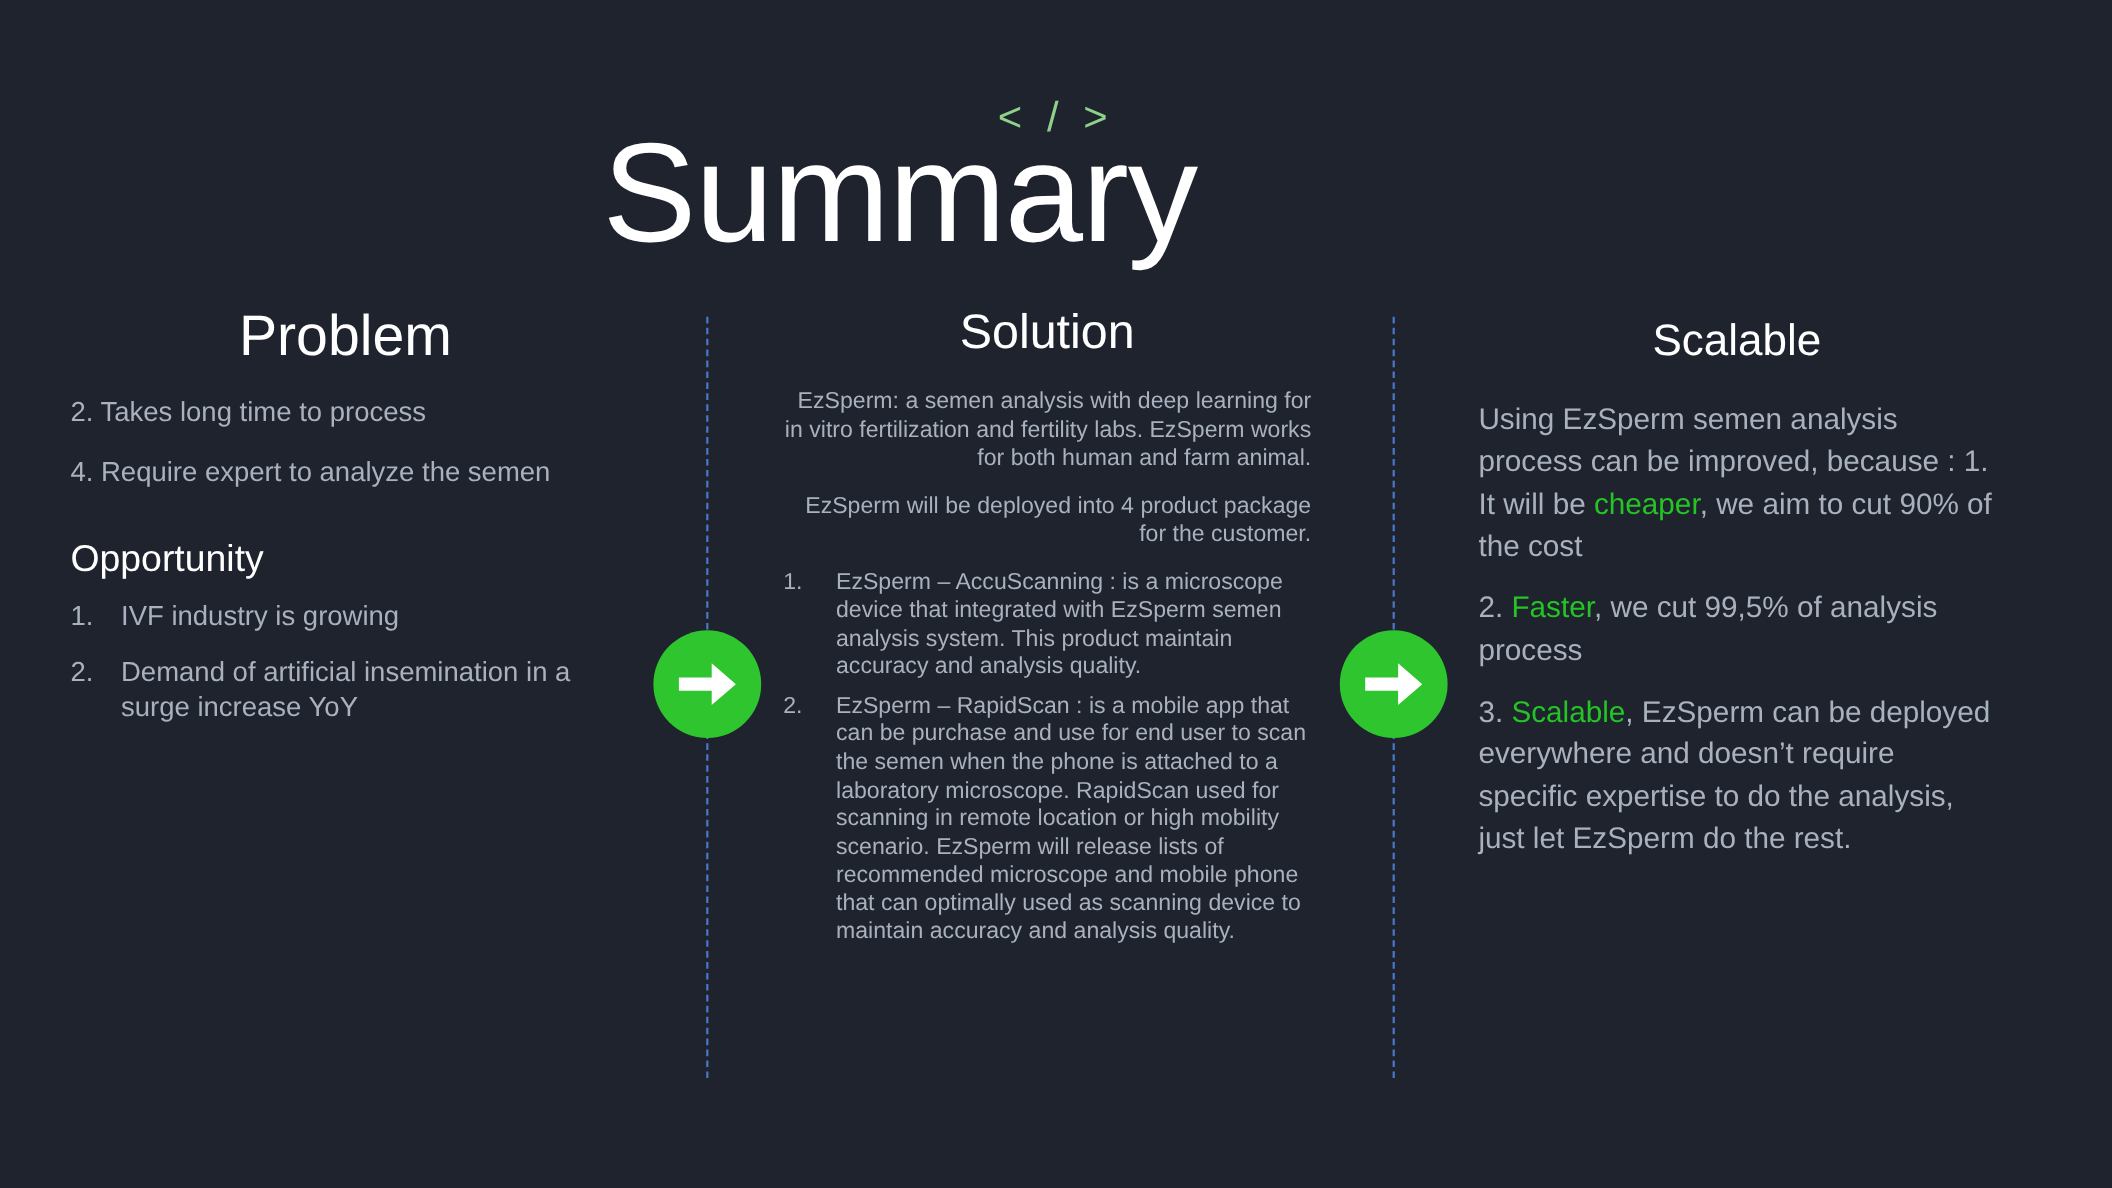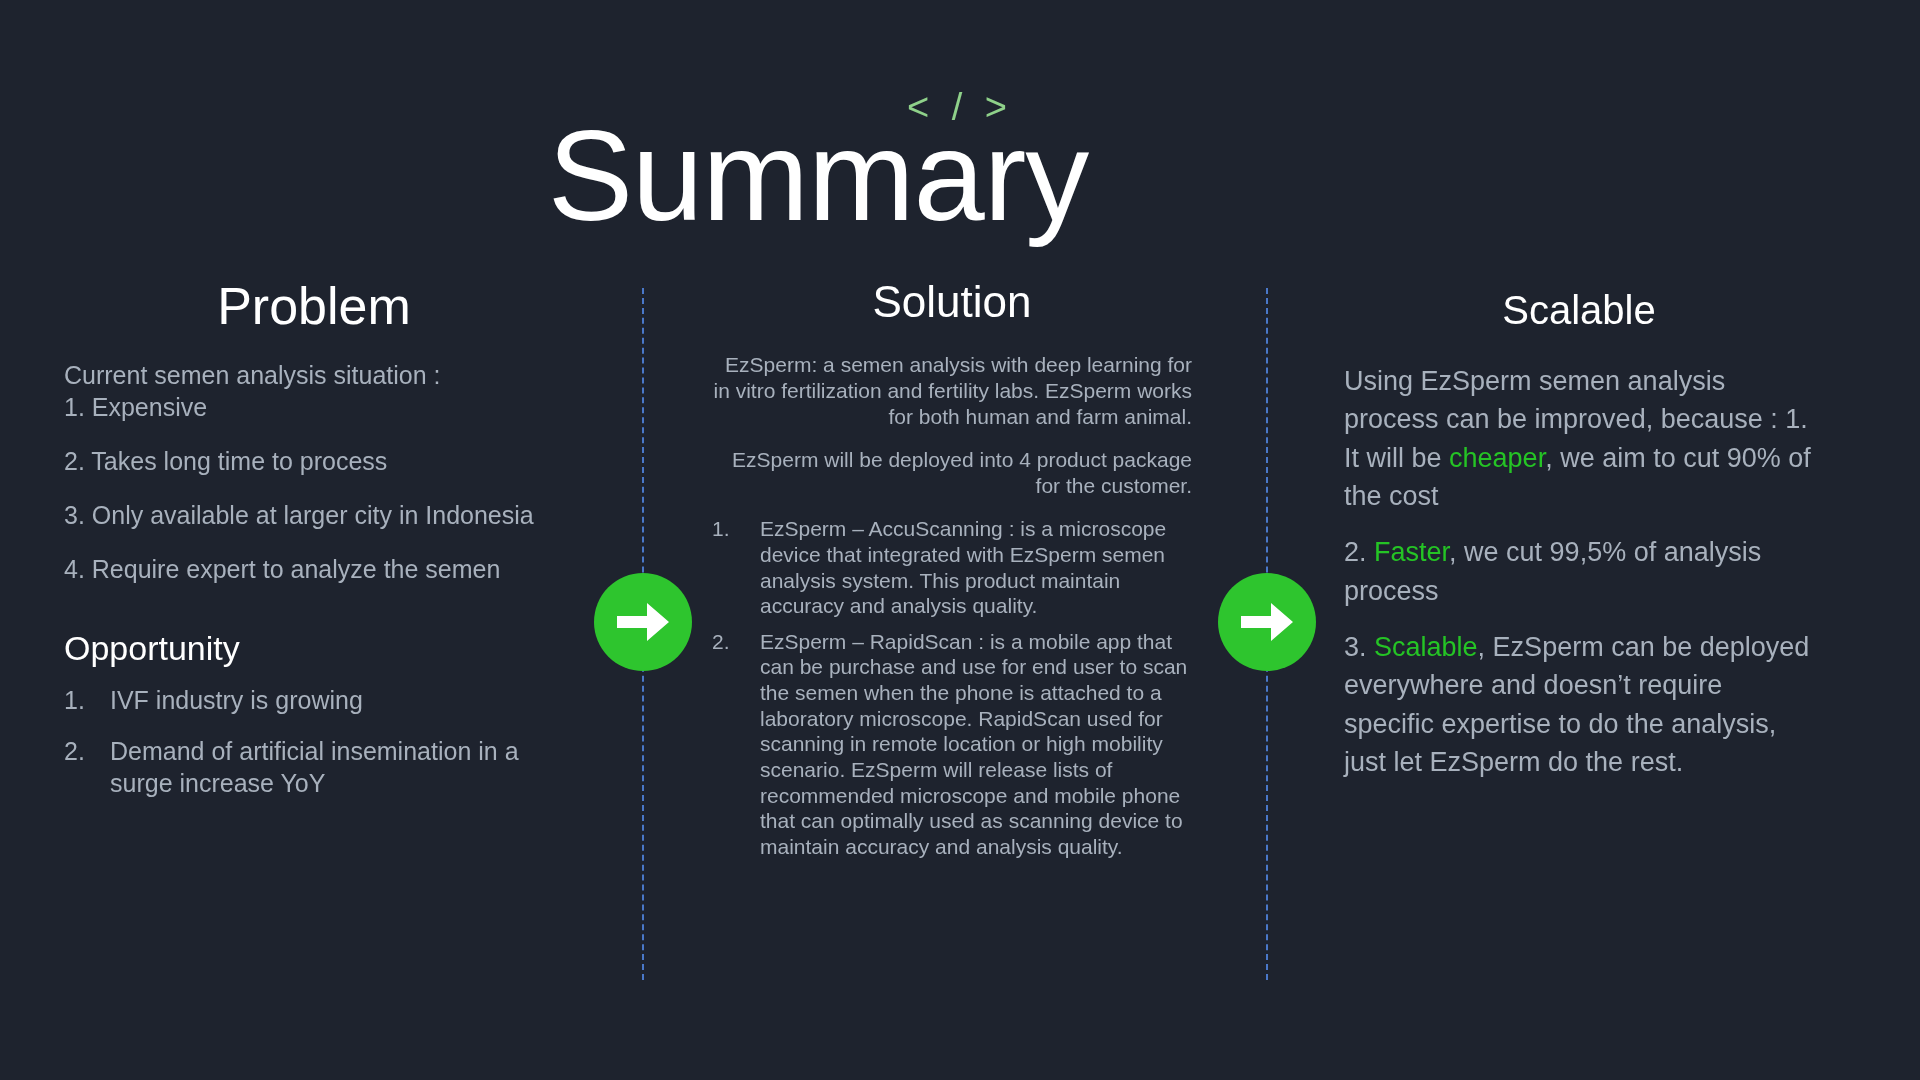--- a/index.html
+++ b/index.html
@@ -155,24 +155,21 @@
     </svg>
   </div>
   <div class="arrow-btn two">
     <svg width="52" height="46" viewBox="0 0 52 46" aria-hidden="true">
       <polygon points="0,17 30,17 30,4 52,23 30,42 30,29 0,29" fill="#ffffff"></polygon>
     </svg>
   </div>
 
   <div class="col col-problem">
     <div class="col-heading">Problem</div>
-    <p class="para" style="white-space:pre-line;">Current semen analysis situation :
-1. Expensive</p>
     <p class="para">2. Takes long time to process</p>
-    <p class="para">3. Only available at larger city in Indonesia</p>
     <p class="para">4. Require expert to analyze the semen</p>
 
     <div class="opportunity-h">Opportunity</div>
     <ul class="numlist">
       <li>
         <span class="num">1.</span>
         <span class="txt">IVF industry is growing</span>
       </li>
       <li>
         <span class="num">2.</span>

